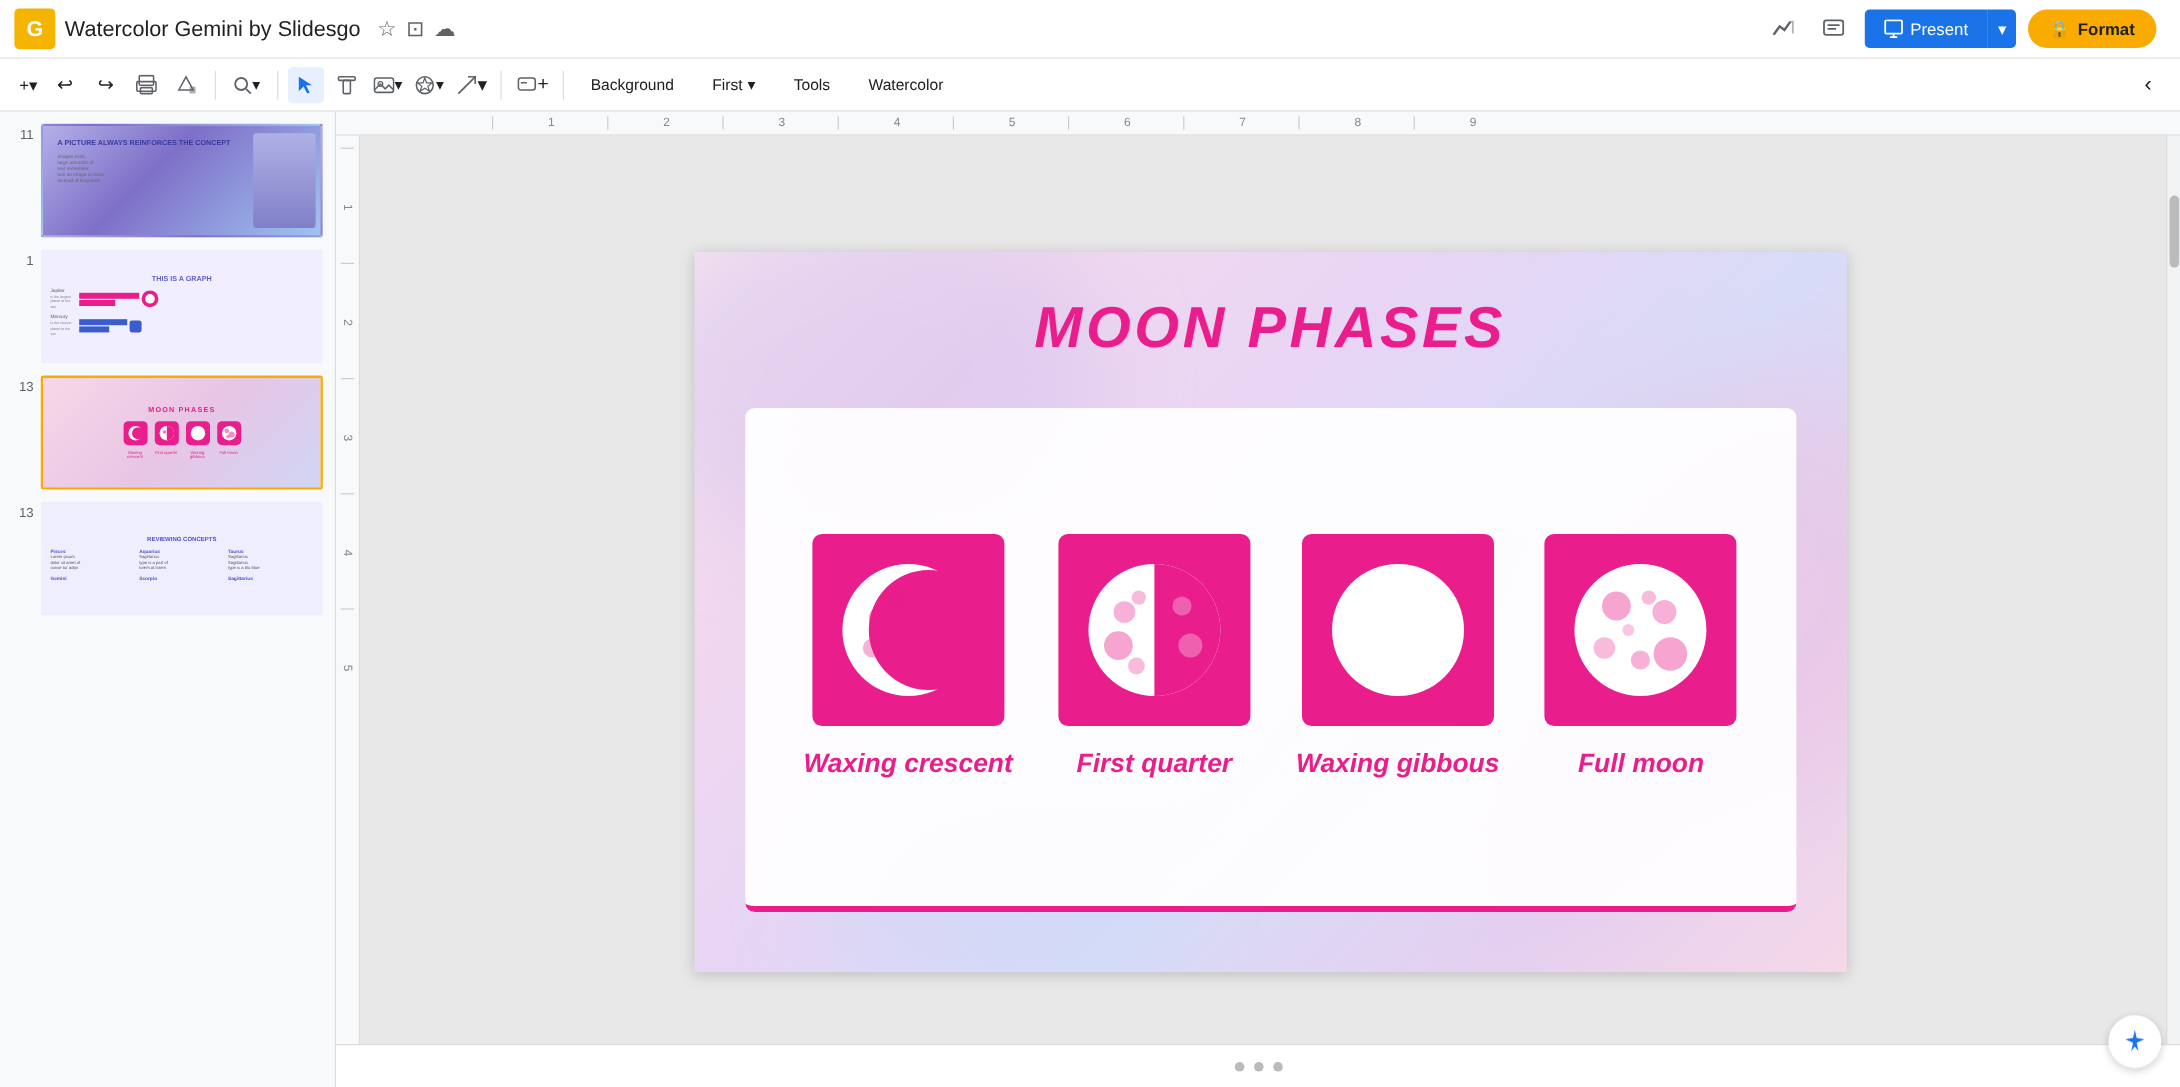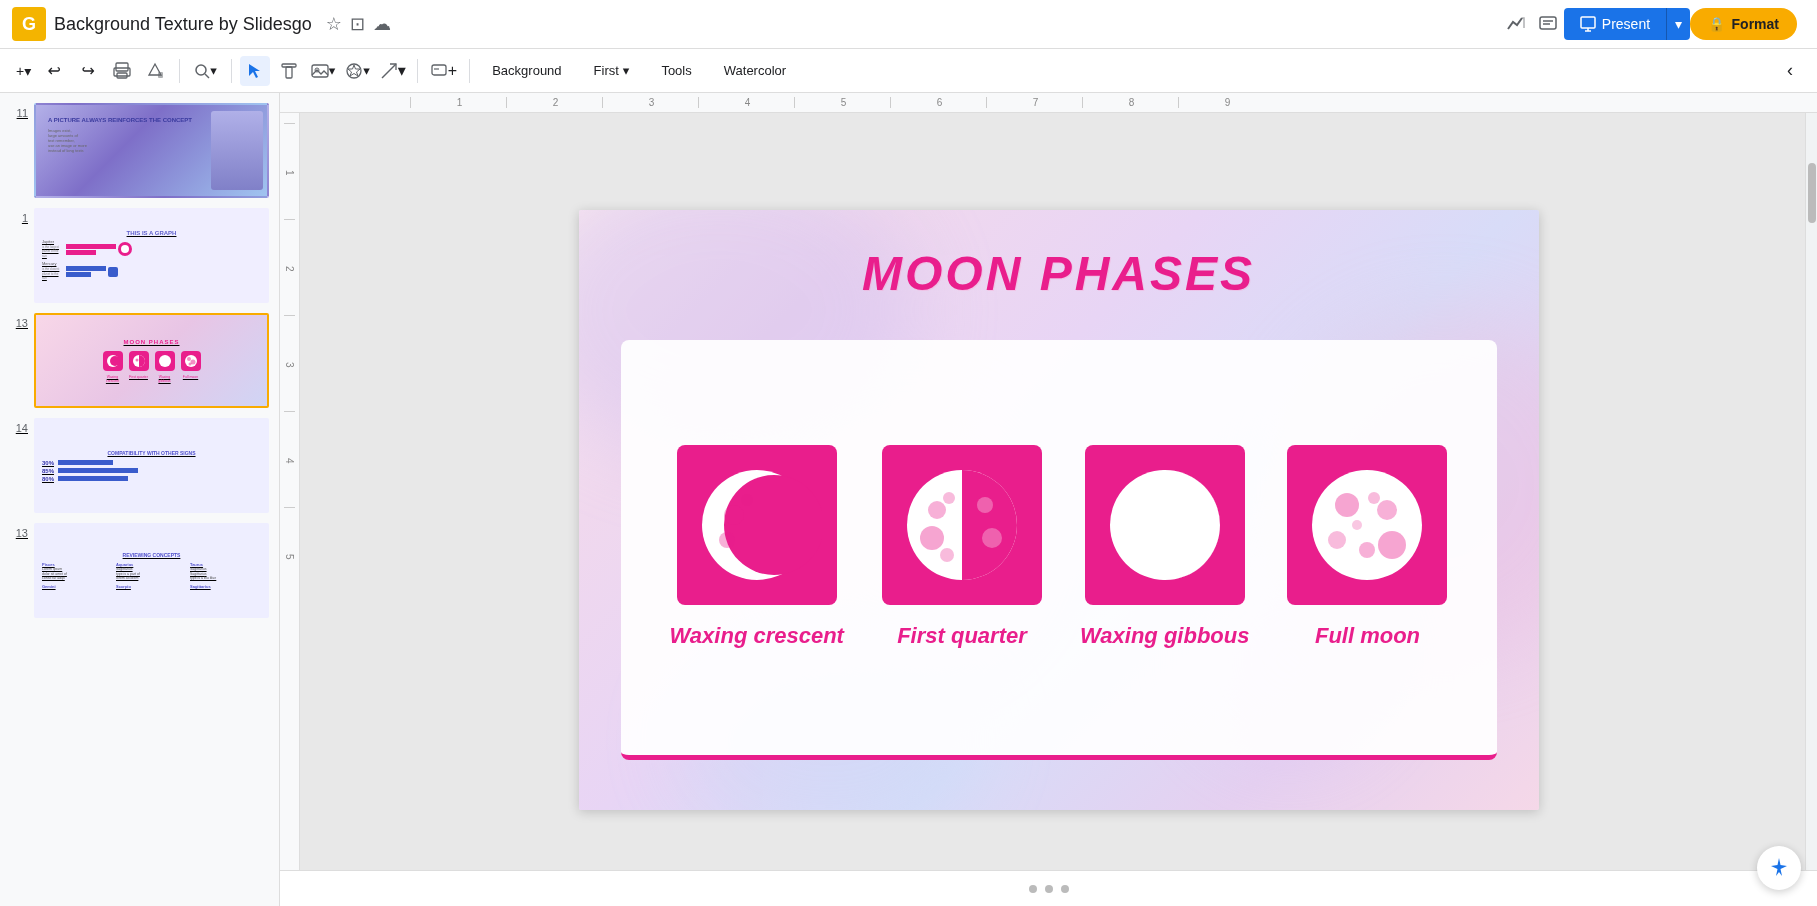--- a/index.html
+++ b/index.html
@@ -31,21 +31,21 @@
       font-size: 18px; color: #202124; font-weight: 500; flex-grow: 0;
     }
     #title-icons {
       display: flex; gap: 8px; align-items: center; margin-left: 6px;
     }
     #title-icons span {
       font-size: 18px; color: #5f6368; cursor: pointer;
     }
     #spacer { flex: 1; }
     #right-controls {
-      display: flex; align-items: center; margin-right: 8px;
+      display: flex; align-items: center; gap: 10px; margin-right: 8px;
     }
     .icon-btn {
       width: 32px; height: 32px; display: flex; align-items: center; justify-content: center;
       border-radius: 50%; cursor: pointer; color: #5f6368; font-size: 18px;
     }
     #present-btn {
       background: #1a73e8; color: white; border: none; border-radius: 4px 0 0 4px;
       padding: 8px 16px; font-size: 14px; cursor: pointer; display: flex; align-items: center; gap: 6px;
     }
     #present-dropdown {
@@ -104,21 +104,20 @@
       flex-shrink: 0;
       padding: 8px;
     }
     .slide-item {
       display: flex;
       align-items: flex-start;
       gap: 6px;
       margin-bottom: 6px;
       cursor: pointer;
       padding: 2px;
-      text-decoration: underline;
     }
     .slide-number {
       font-size: 11px; color: #5f6368; width: 18px; text-align: right; margin-top: 4px; flex-shrink: 0;
     }
     .slide-thumb {
       flex: 1;
       border: 2px solid transparent;
       border-radius: 2px;
       overflow: hidden;
       background: white;
@@ -350,21 +349,21 @@
       left: 2px;
     }
   </style>
 </head>
 <body>
 
 <div id="top-bar">
 
   <div id="title-bar">
     <div id="app-logo">G</div>
-    <span id="doc-title">Background Texture by Slidesgo</span>
+    <span id="doc-title">Watercolor Gemini by Slidesgo</span>
     <div id="title-icons">
       <span>☆</span>
       <span>⊡</span>
       <span>☁</span>
     </div>
     <div id="spacer"></div>
     <div id="right-controls">
       <div class="icon-btn">
         <svg width="20" height="20" viewBox="0 0 20 20" fill="none">
             <polyline points="2,15 7,8 11,11 16,4" stroke="#5f6368" stroke-width="2" fill="none"></polyline>
@@ -566,40 +565,20 @@
           <div style="display:flex;gap:6px;margin-top:4px;">
             <div style="font-size:3.5px;color:#e91e8c;text-align:center;width:20px;">Waxing crescent</div>
             <div style="font-size:3.5px;color:#e91e8c;text-align:center;width:20px;">First quarter</div>
             <div style="font-size:3.5px;color:#e91e8c;text-align:center;width:20px;">Waxing gibbous</div>
             <div style="font-size:3.5px;color:#e91e8c;text-align:center;width:20px;">Full moon</div>
           </div>
         </div>
       </div>
     </div>
 
-    <div class="slide-item">
-      <span class="slide-number">14</span>
-      <div class="slide-thumb thumb14">
-        <div class="slide-thumb-inner" style="flex-direction:column;align-items:flex-start;padding:6px;background:#eeeeff;">
-          <div style="font-size:5px;color:#5050cc;font-weight:bold;text-align:center;width:100%;margin-bottom:4px;">COMPATIBILITY WITH OTHER SIGNS</div>
-          <div style="display:flex;align-items:center;gap:2px;margin-bottom:2px;">
-            <span style="font-size:6px;color:#3333aa;font-weight:bold;width:14px;">30%</span>
-            <div style="width:55px;height:5px;background:#3a5ccc;"></div>
-          </div>
-          <div style="display:flex;align-items:center;gap:2px;margin-bottom:2px;">
-            <span style="font-size:6px;color:#3333aa;font-weight:bold;width:14px;">85%</span>
-            <div style="width:80px;height:5px;background:#3a5ccc;"></div>
-          </div>
-          <div style="display:flex;align-items:center;gap:2px;">
-            <span style="font-size:6px;color:#3333aa;font-weight:bold;width:14px;">80%</span>
-            <div style="width:70px;height:5px;background:#3a5ccc;"></div>
-          </div>
-        </div>
-      </div>
-    </div>
 
     <div class="slide-item">
       <span class="slide-number">13</span>
       <div class="slide-thumb thumb15">
         <div class="slide-thumb-inner" style="flex-direction:column;align-items:flex-start;padding:6px;background:#eeeeff;">
           <div style="font-size:5px;color:#5050cc;font-weight:bold;text-align:center;width:100%;margin-bottom:4px;">REVIEWING CONCEPTS</div>
           <div style="display:grid;grid-template-columns:1fr 1fr 1fr;gap:3px;width:100%;">
             <div>
               <div style="font-size:4px;color:#5050cc;font-weight:bold;">Pisces</div>
               <div style="font-size:3.5px;color:#555;line-height:1.3;">Lorem ipsum<br>dolor sit amet of<br>conse tur adipi</div>

